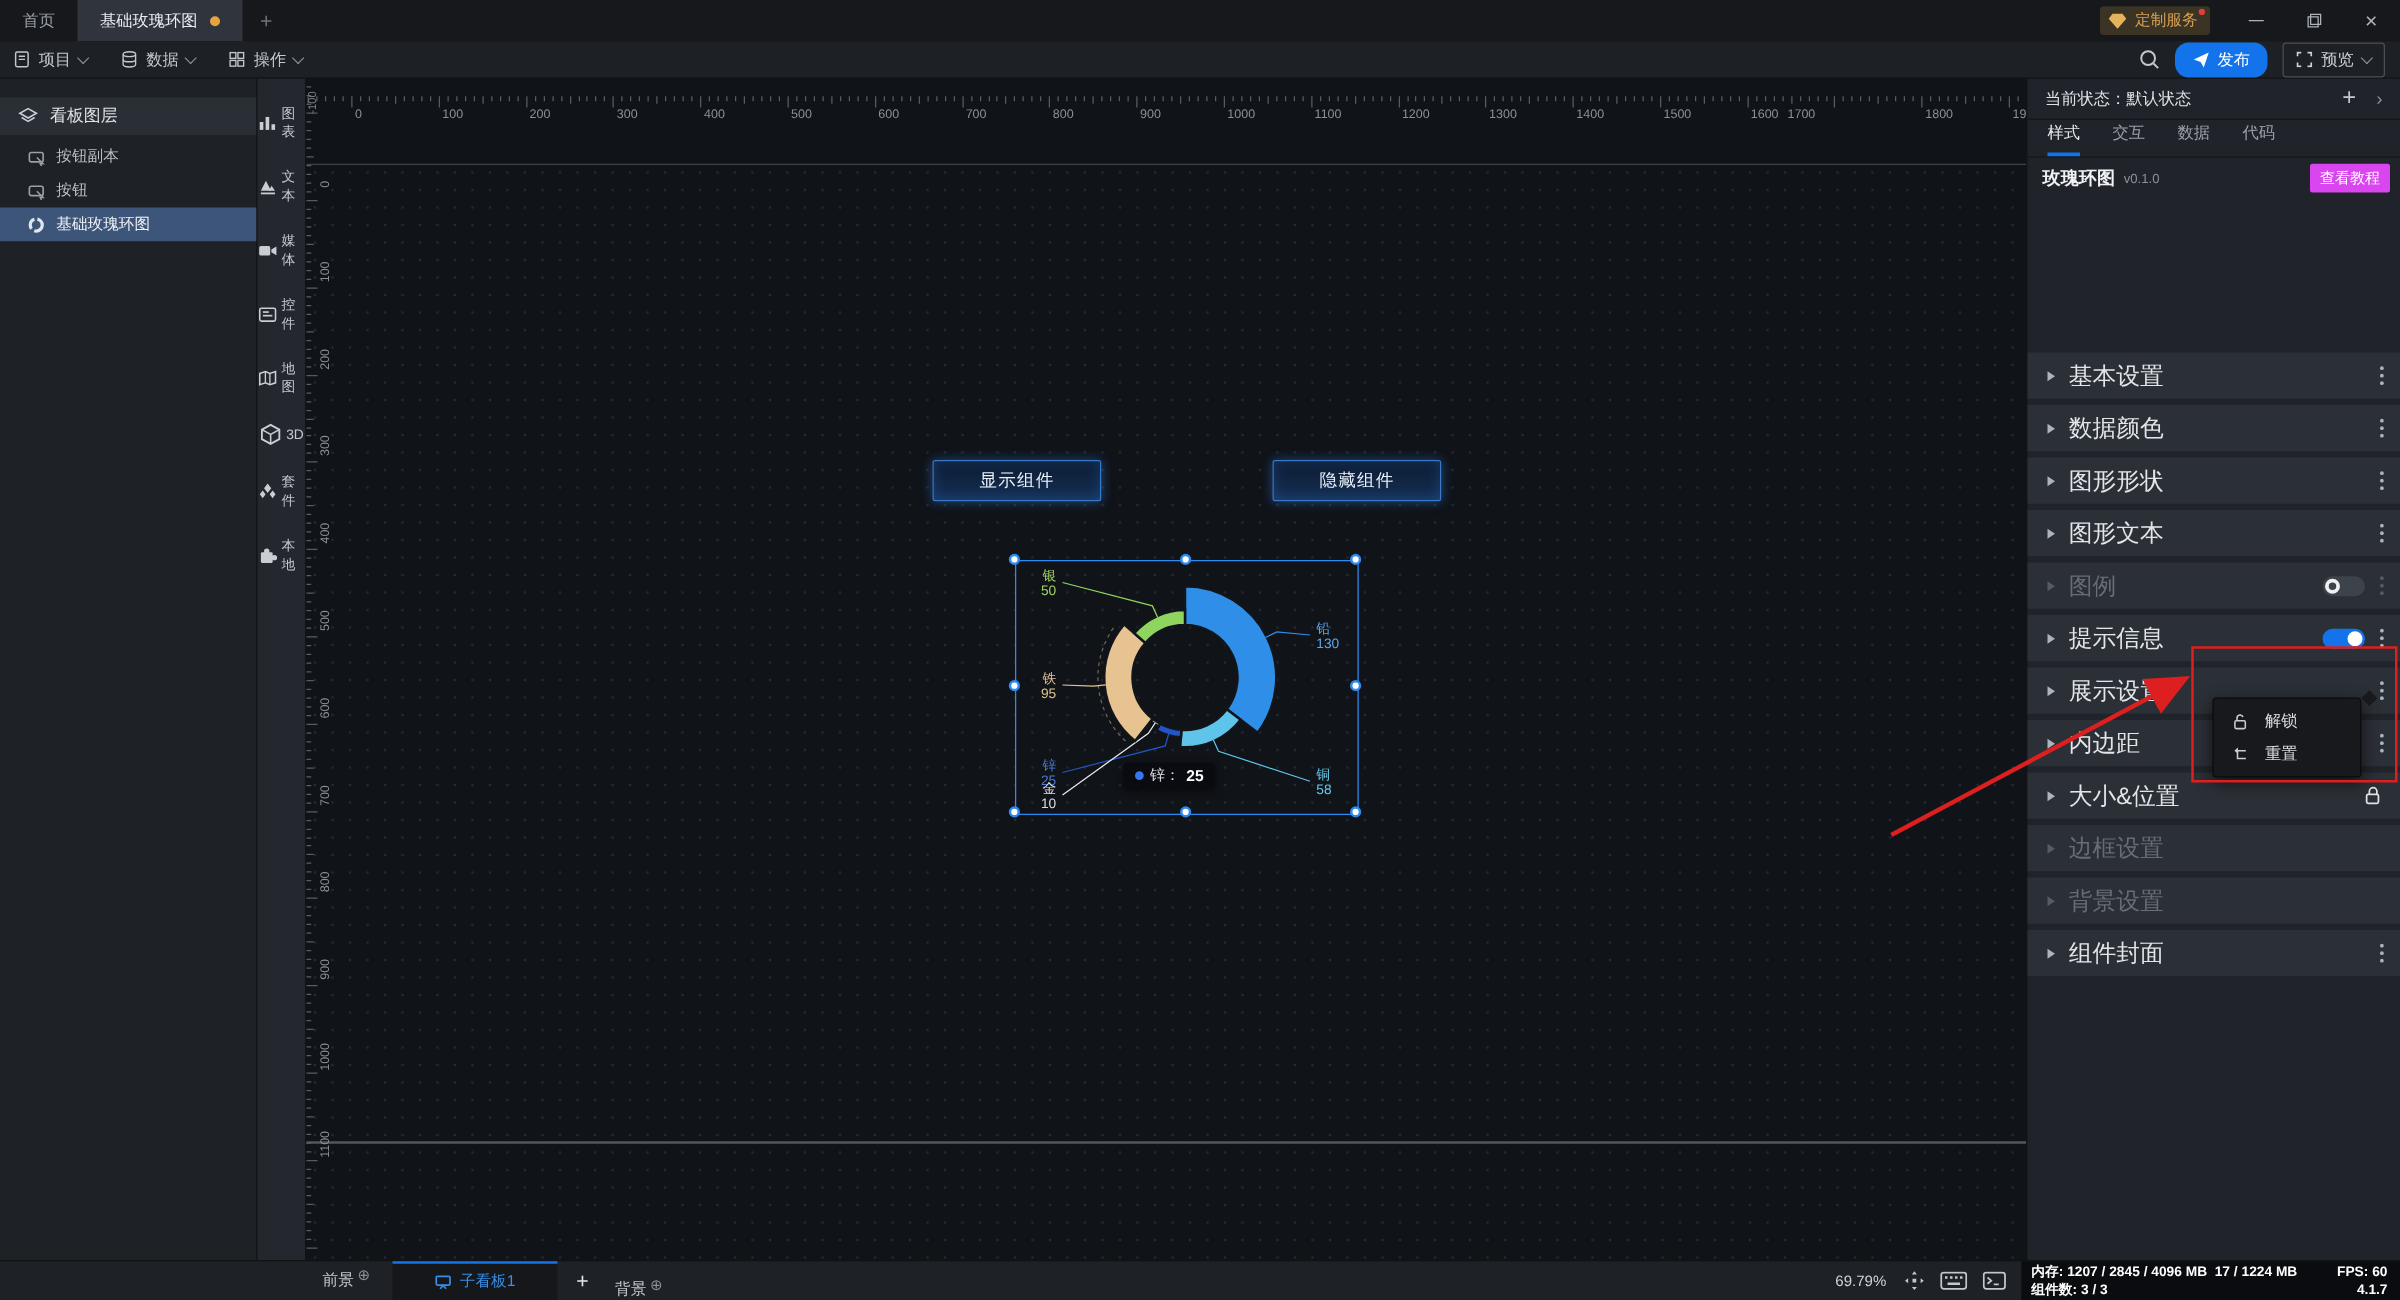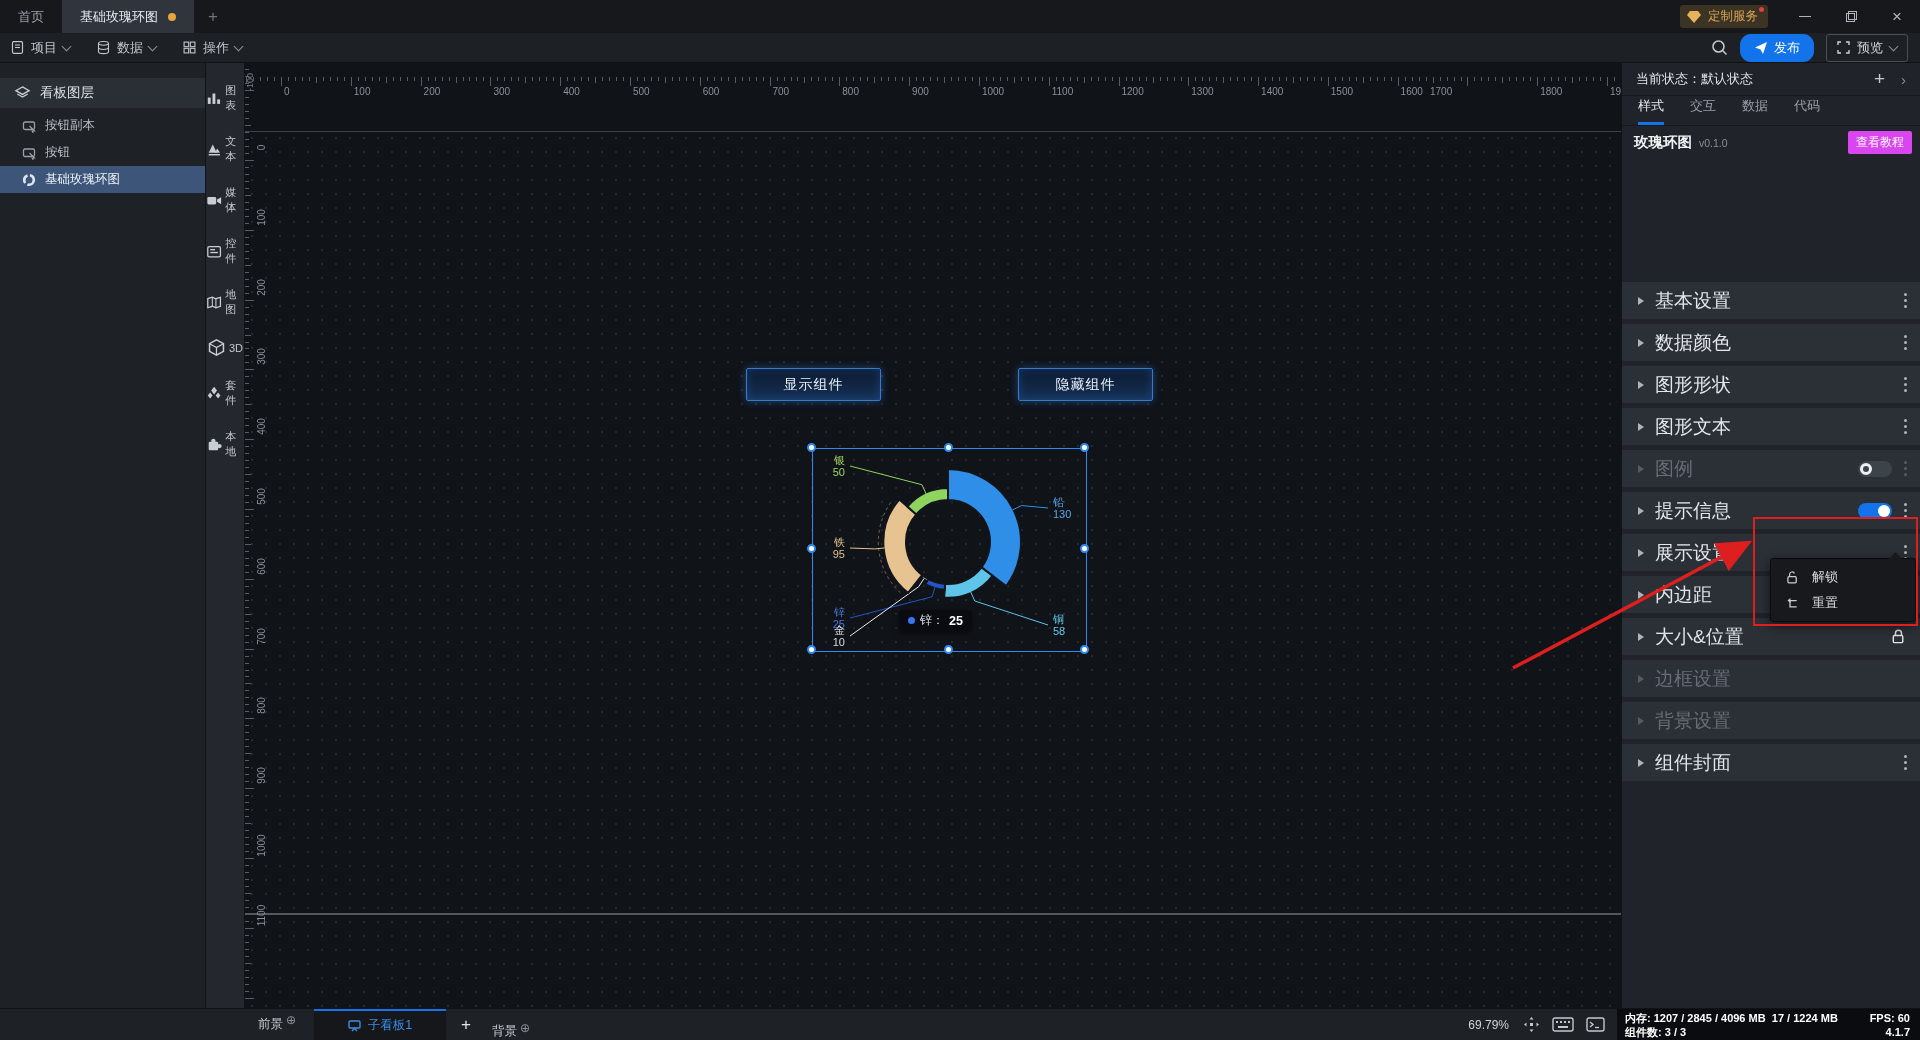--- a/index.html
+++ b/index.html
@@ -92,21 +92,21 @@
   .sec-row.disabled .sec-caret { border-left-color:#565b62; }
   .sec-right { margin-left:auto; display:flex; align-items:center; gap:12px; }
   .dots { display:flex; flex-direction:column; align-items:center; }
   .dots i { width:3px; height:3px; border-radius:50%; background:#aeb4bc; margin:1.6px 0; }
   .sec-row.disabled .dots i { background:#565b62; }
   .toggle { width:34px; height:16px; border-radius:8px; position:relative; }
   .toggle.on { background:#1273eb; }
   .toggle.on::after { content:""; position:absolute; right:2px; top:2px; width:12px; height:12px; border-radius:50%; background:#fff; }
   .toggle.off { background:#3d434b; }
   .toggle.off::after { content:""; position:absolute; left:2px; top:2px; width:6px; height:6px; border-radius:50%; border:3px solid #eef0f3; }
-  #context-menu { position:absolute; left:148px; top:495px; width:146px; background:#17191d; border:1px solid #0a0b0d; border-radius:3px; box-shadow:0 4px 12px rgba(0,0,0,.6); z-index:70; padding:5px 0; }
+  #context-menu { position:absolute; left:148px; top:495px; width:119px; background:#17191d; border:1px solid #0a0b0d; border-radius:3px; box-shadow:0 4px 12px rgba(0,0,0,.6); z-index:70; padding:5px 0; }
   #context-menu::before { content:""; position:absolute; top:-5px; left:120px; width:9px; height:9px; background:#17191d; transform:rotate(45deg); }
   .cm-item { height:26px; display:flex; align-items:center; gap:12px; padding:0 14px; color:#d8dce2; font-size:13px; }
   #red-box { position:absolute; left:1753px; top:517px; width:165px; height:109px; border:2.5px solid #dd1f1f; z-index:79; pointer-events:none; }
   #annot-svg { position:absolute; left:0; top:0; z-index:80; pointer-events:none; }
 
   
   #bottombar { position:absolute; left:0; top:1008px; width:1920px; height:32px; background:#1e2126; border-top:1px solid #101214; display:flex; align-items:stretch; }
   #fg-group { margin-left:258px; display:flex; align-items:center; color:#c3c8cf; font-size:12.5px; }
   .circle-plus { color:#8a9099; font-size:12px; margin-left:3px; position:relative; top:-5px; }
   #board-tab { margin-left:18px; width:132px; background:#15171b; border-top:2px solid #1273eb; display:flex; align-items:center; justify-content:center; gap:7px; color:#3a8ee6; font-size:12.5px; }

